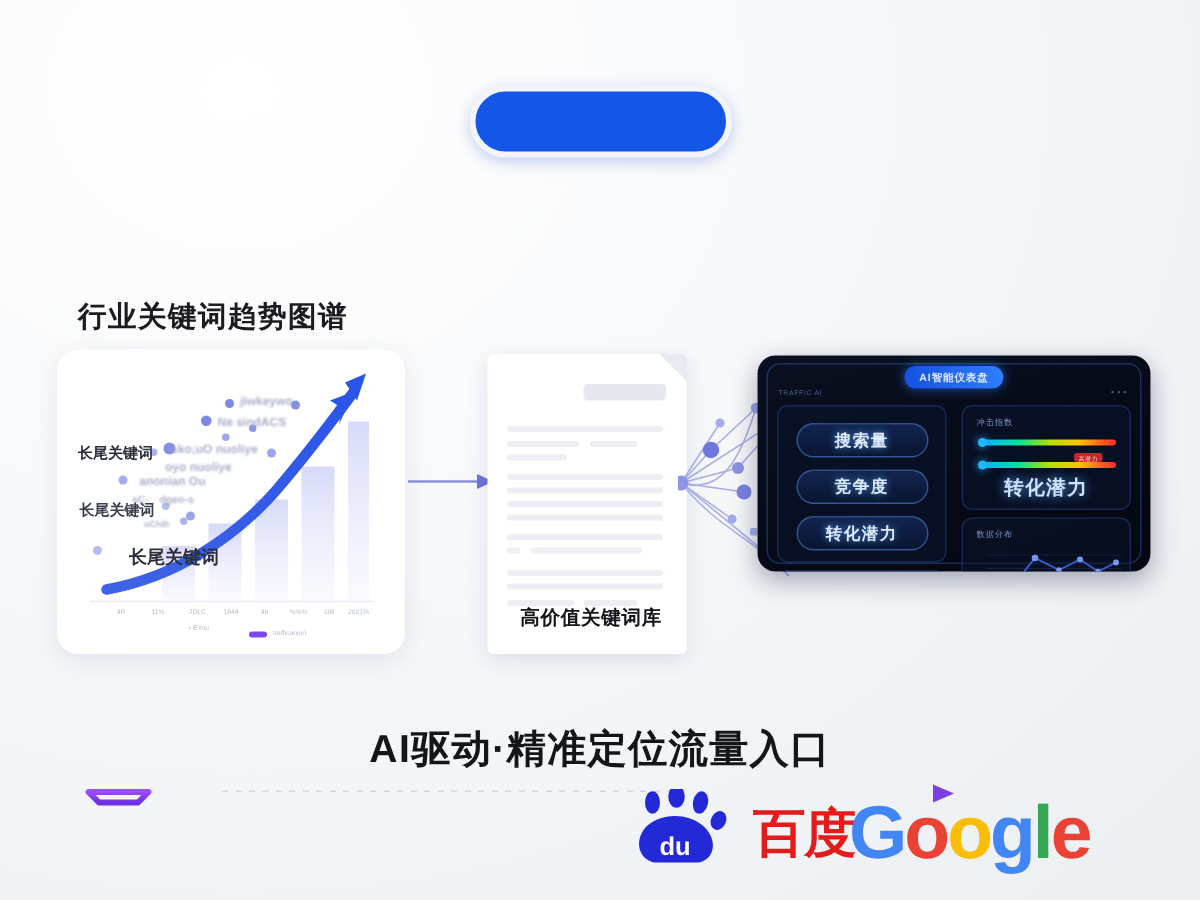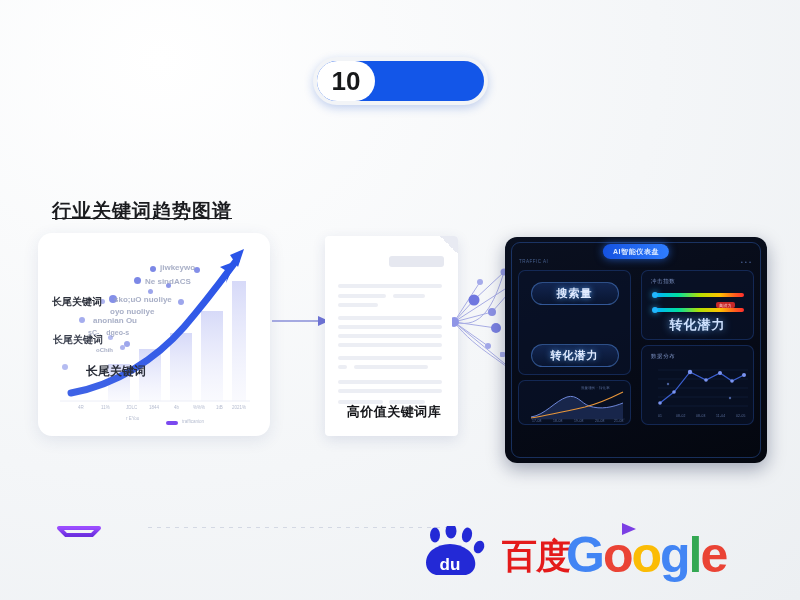--- a/index.html
+++ b/index.html
@@ -38,21 +38,21 @@
   }
   .headline .red{ color:#ef1414; letter-spacing:.5px; }
   .headline .eq{ color:#3b3b40; margin:0 12px; font-weight:bold; }
   .headline .pur{ color:#7b49ef; letter-spacing:1px; }
 
   
   .cap{
     position:absolute; font-size:19px; font-weight:bold; color:#1b1c1f;
     letter-spacing:1px; white-space:nowrap;
   }
-  .cap-left{ left:52px; top:198px;text-decoration:underline; }
+  .cap-left{ left:52px; top:198px; }
   .cap-right{ left:586px; top:198px; }
 
   
   .trend-card{
     position:absolute; left:38px; top:233px; width:232px; height:203px;
     background:#ffffff; border-radius:14px;
     box-shadow:0 4px 16px rgba(40,60,120,.10);
     overflow:hidden;
   }
   .trend-inner{ position:absolute; inset:0; }
@@ -92,21 +92,21 @@
   .doc-caption{
     position:absolute; left:329px; top:403px; width:130px; text-align:center;
     font-size:13px; font-weight:bold; color:#15161a; letter-spacing:.5px;
   }
 
   
   .net{ position:absolute; left:452px; top:260px; width:80px; height:130px; }
 
   
   .dash{
-    position:absolute; left:505px; top:237px; width:262px; height:226px;
+    position:absolute; left:505px; top:237px; width:262px; height:144px;
     background:linear-gradient(160deg,#0a1020 0%,#060a16 60%,#04070f 100%);
     border-radius:12px;
     box-shadow:0 6px 18px rgba(10,20,60,.35);
     overflow:hidden;
   }
   .dash-frame{
     position:absolute; left:6px; top:5px; right:6px; bottom:5px;
     border:1px solid rgba(60,120,230,.35); border-radius:9px;
   }
   .dash-badge{
@@ -185,21 +185,20 @@
     letter-spacing:-2px; line-height:1; white-space:nowrap;
   }
   .g-b{ color:#4285f4; } .g-r{ color:#ea4335; } .g-y{ color:#fbbc05; } .g-g{ color:#34a853; }
 </style>
 </head>
 <body>
 
 <div class="stage">
 
   <div class="top-badge">
-    <span class="num">10</span>
   </div>
 
 
   <div class="cap cap-left">行业关键词趋势图谱</div>
 
   <div class="trend-card">
     <div class="trend-inner">
       <svg width="232" height="203" viewBox="0 0 232 203">
         <defs>
           <linearGradient id="barg" x1="0" y1="0" x2="0" y2="1">
@@ -324,20 +323,21 @@
   </div>
 
   <div class="dash">
     <div class="dash-frame"></div>
     <div class="dash-badge">AI智能仪表盘</div>
     <div class="dash-brand">TRAFFIC AI</div>
     <div class="dash-dots">•••</div>
 
     <div class="panel p-left">
       <div class="pill" style="top:11px;">搜索量</div>
+      <div class="pill" style="top:42px;">竞争度</div>
       <div class="pill" style="top:73px;">转化潜力</div>
     </div>
 
     <div class="panel p-right-top">
       <div class="panel-title">冲击指数</div>
       <div class="gauge" style="left:14px;top:22px;width:88px;"></div>
       <div class="gauge-knob" style="left:10px;top:21px;"></div>
       <div class="gauge" style="left:14px;top:37px;width:88px;"></div>
       <div class="gauge-knob" style="left:10px;top:36px;"></div>
       <div class="gauge-tag" style="left:74px;top:31px;">高潜力</div>
@@ -383,20 +383,21 @@
       </svg>
       <span class="axis-txt" style="left:62px;top:5px;">流量增长 · 转化率</span>
       <span class="axis-txt" style="left:13px;top:38px;">17-08</span>
       <span class="axis-txt" style="left:34px;top:38px;">18-08</span>
       <span class="axis-txt" style="left:55px;top:38px;">19-08</span>
       <span class="axis-txt" style="left:76px;top:38px;">20-08</span>
       <span class="axis-txt" style="left:95px;top:38px;">21-08</span>
     </div>
   </div>
 
+  <div class="tagline">AI驱动·精准定位流量入口</div>
   <div class="dash-rule"></div>
 
   <div class="chart-icon">
     <svg width="58" height="58" viewBox="0 0 58 58">
       <defs>
         <linearGradient id="icg" x1="0" y1="1" x2="0" y2="0">
           <stop offset="0%" stop-color="#6d2fe0"></stop>
           <stop offset="100%" stop-color="#9b4dff"></stop>
         </linearGradient>
       </defs>

